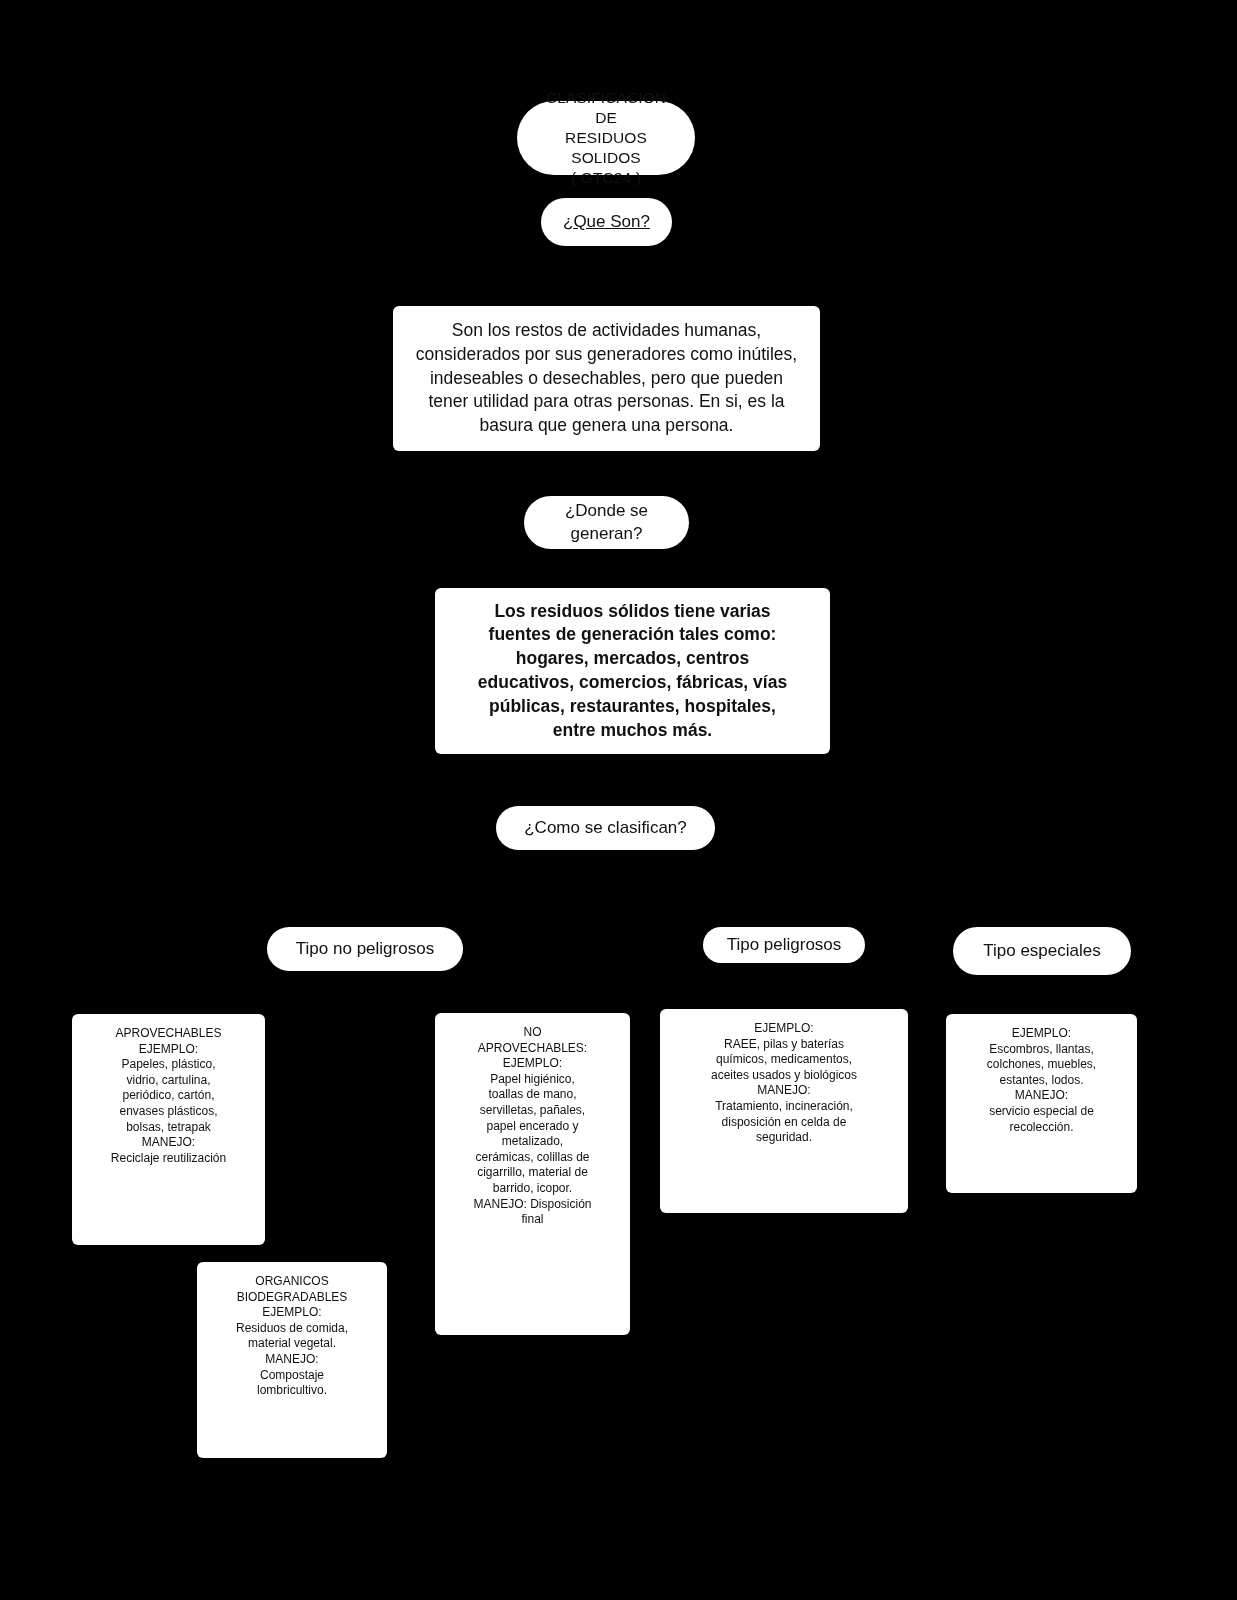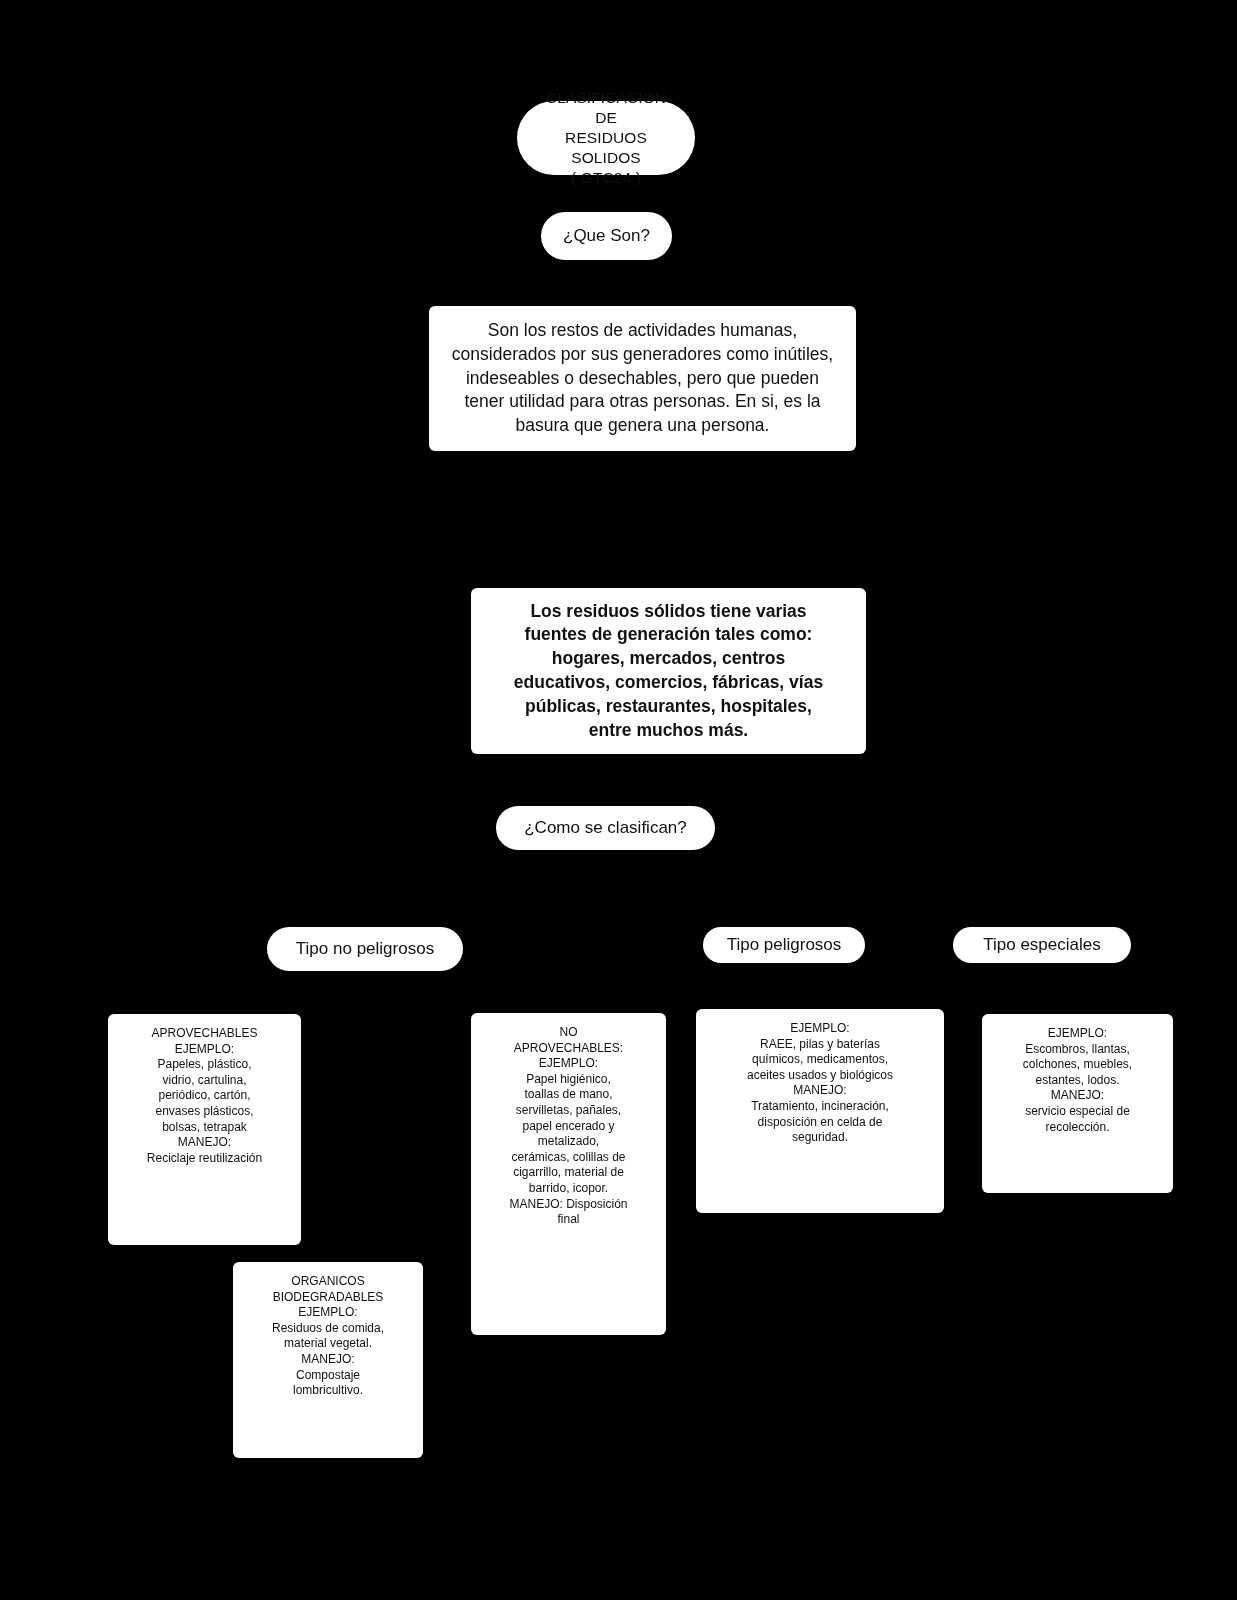--- a/index.html
+++ b/index.html
@@ -33,21 +33,20 @@
   }
   .pill {
     border-radius: 999px;
     font-size: 17px;
     padding: 8px 16px;
   }
   .rect {
     border-radius: 6px;
     font-size: 17px;
     padding: 8px 10px;
-    margin-left: 36px;
   }
   .title-pill {
     border-radius: 46px;
     font-size: 15.5px;
     line-height: 1.30;
     letter-spacing: 0.1px;
   }
   .leaf {
     font-size: 12px;
     line-height: 1.30;
@@ -61,43 +60,45 @@
 </style>
 </head>
 <body>
 
 <div id="canvas">
 
   <div class="node pill title-pill" style="left:517px; top:101px; width:178px; height:74px;">CLASIFICACION DE
 RESIDUOS SOLIDOS
 ( GTC24 )</div>
 
-  <div class="node pill" style="left:541px; top:212px; width:131px; height:48px;">¿Que Son?</div>
+  <div class="node pill" style="left:541px; top:198px; width:131px; height:48px;text-decoration:underline;">¿Que Son?</div>
 
   <div class="node rect para" style="left:393px; top:306px; width:427px; height:145px;">Son los restos de actividades humanas,
 considerados por sus generadores como inútiles,
 indeseables o desechables, pero que pueden
 tener utilidad para otras personas. En si, es la
 basura que genera una persona.</div>
 
+  <div class="node pill" style="left:524px; top:496px; width:165px; height:53px;">¿Donde se
+generan?</div>
 
   <div class="node rect para" style="left:435px; top:588px; width:395px; height:166px;font-weight:bold;">Los residuos sólidos tiene varias
 fuentes de generación tales como:
 hogares, mercados, centros
 educativos, comercios, fábricas, vías
 públicas, restaurantes, hospitales,
 entre muchos más.</div>
 
   <div class="node pill" style="left:267px; top:927px; width:196px; height:44px;">Tipo no peligrosos</div>
 
   <div class="node pill" style="left:496px; top:806px; width:219px; height:44px;">¿Como se clasifican?</div>
 
   <div class="node pill" style="left:703px; top:927px; width:162px; height:36px;">Tipo peligrosos</div>
 
-  <div class="node pill" style="left:953px; top:927px; width:178px; height:36px;">Tipo especiales</div>
+  <div class="node pill" style="left:953px; top:927px; width:178px; height:48px;">Tipo especiales</div>
 
   <div class="node rect leaf" style="left:72px; top:1014px; width:193px; height:231px;">APROVECHABLES
 EJEMPLO:
 Papeles, plástico,
 vidrio, cartulina,
 periódico, cartón,
 envases plásticos,
 bolsas, tetrapak
 MANEJO:
 Reciclaje reutilización</div>

